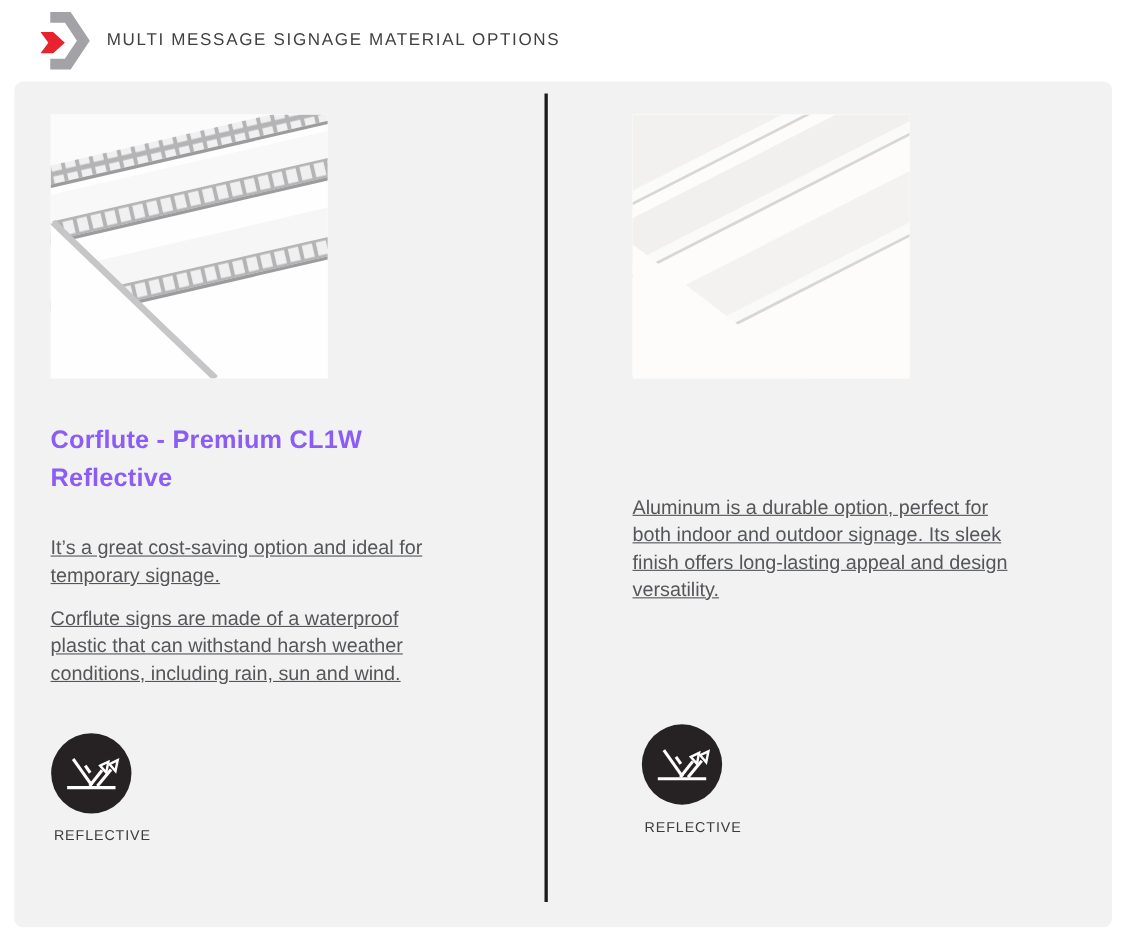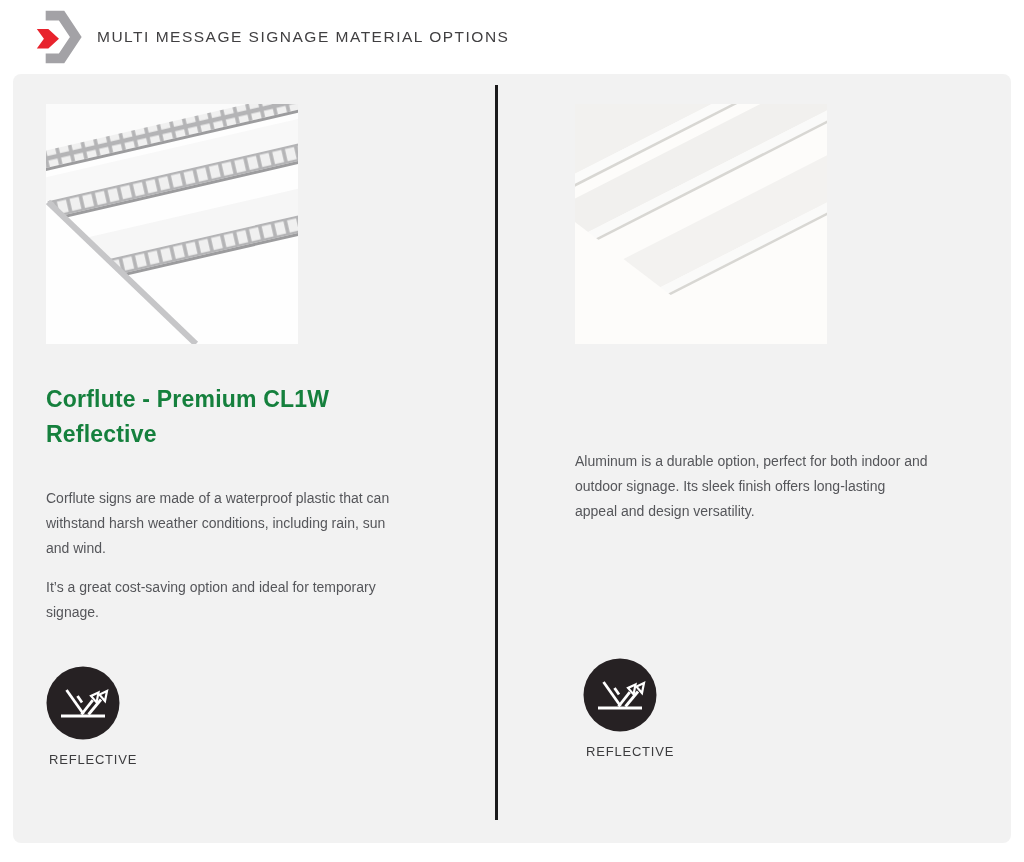--- a/index.html
+++ b/index.html
@@ -57,29 +57,30 @@
     background: #fdfdfd;
     overflow: hidden;
   }
   .photo svg { display: block; }
 
   .card-heading {
     position: absolute; left: 0; top: 278px;
     width: 360px;
     font-size: 23px; font-weight: bold;
     line-height: 35px;
-    color: #15803d;
+    color: #8b5cf6;
     letter-spacing: 0.2px;
   }
 
   .card-desc {
     position: absolute; left: 0;
     width: 356px;
-    font-size: 14px; line-height: 25px;
+    font-size: 18px; line-height: 25px;
     color: #55565a;
+    text-decoration: underline;
   }
   .col-corflute .card-desc { top: 382px; }
   .col-aluminum .card-desc { top: 345px; }
   .card-desc p + p { margin-top: 14px; }
 
   .badge {
     position: absolute;
     width: 200px;
   }
   .col-corflute .badge { left: 0px; top: 562px; }
@@ -139,22 +140,22 @@
           </g>
         </g>
         <polygon points="0,96 150,240 0,240" fill="#fefefe"></polygon>
         <line x1="2" y1="98" x2="150" y2="240" stroke="#c6c6c8" stroke-width="6"></line>
       </svg>
     </div>
 
     <h2 class="card-heading">Corflute - Premium CL1W Reflective</h2>
 
     <div class="card-desc">
+      <p>It’s a great cost-saving option and ideal for temporary signage.</p>
       <p>Corflute signs are made of a waterproof plastic that can withstand harsh weather conditions, including rain, sun and wind.</p>
-      <p>It’s a great cost-saving option and ideal for temporary signage.</p>
     </div>
 
     <div class="badge">
       <svg class="badge-circle" viewBox="0 0 74 74">
         <circle cx="37" cy="37" r="36.5" fill="#262123"></circle>
         <g stroke="#ffffff" fill="none" stroke-width="2.8">
           <path d="M15 50 H59"></path>
           <path d="M20.5 24 L37.5 48"></path>
           <path d="M31.5 30 L36 36.5"></path>
           <path d="M35.5 48.5 L46.8 34.2"></path>

